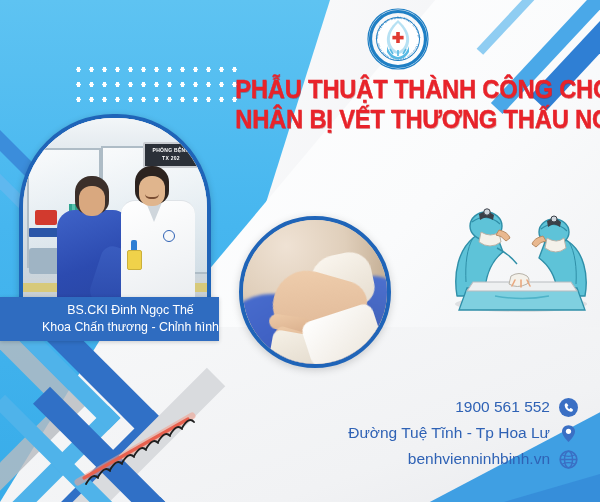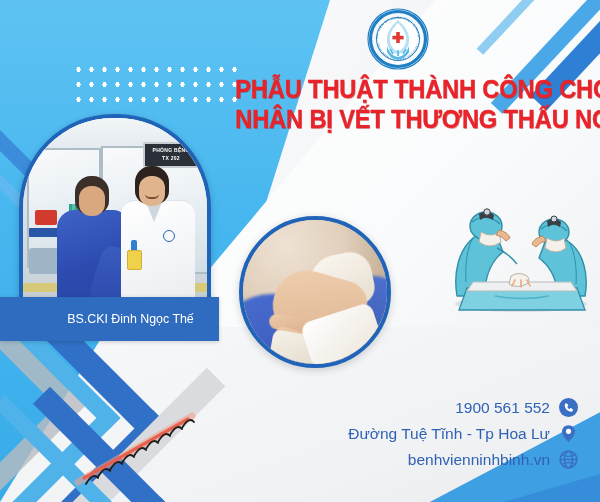--- a/index.html
+++ b/index.html
@@ -336,21 +336,21 @@
   
   .suture { position:absolute; left:70px; top:408px; width:130px; height:82px; }
 
   
   .contact {
     position:absolute; right:22px; top:398px;
     display:flex; flex-direction:column; gap:7px;
     align-items:flex-end;
   }
   .contact-row {
-    display:flex; align-items:center; gap:9px;
+    display:flex; gap:9px;
     color:#2f62b5;
     font-size:15.5px;
   }
   .contact-row .txt { white-space:nowrap; }
   .ic { width:19px; height:19px; flex:0 0 19px; }
 </style>
 </head>
 <body>
 
 <div id="poster">
@@ -439,20 +439,21 @@
       <div class="doc-logo"></div>
       <div class="doc-head"></div>
       <div class="doc-face"></div>
       <div class="doc-smile"></div>
       <div class="handshake"></div>
     </div>
   </div>
 
   <div class="caption">
     <span>BS.CKI Đinh Ngọc Thế</span>
+    <span>Khoa Chấn thương - Chỉnh hình</span>
   </div>
 
   <div class="photo-hands">
     <div class="hands-bg"></div>
     <div class="hands-blue1"></div>
     <div class="hands-blue2"></div>
     <div class="hand-glove"></div>
     <div class="hand-bare"></div>
     <div class="finger" style="left:26px; top:96px; width:42px; height:15px; transform:rotate(8deg);"></div>
     <div class="finger" style="left:32px; top:110px; width:38px; height:14px; transform:rotate(16deg);"></div>

